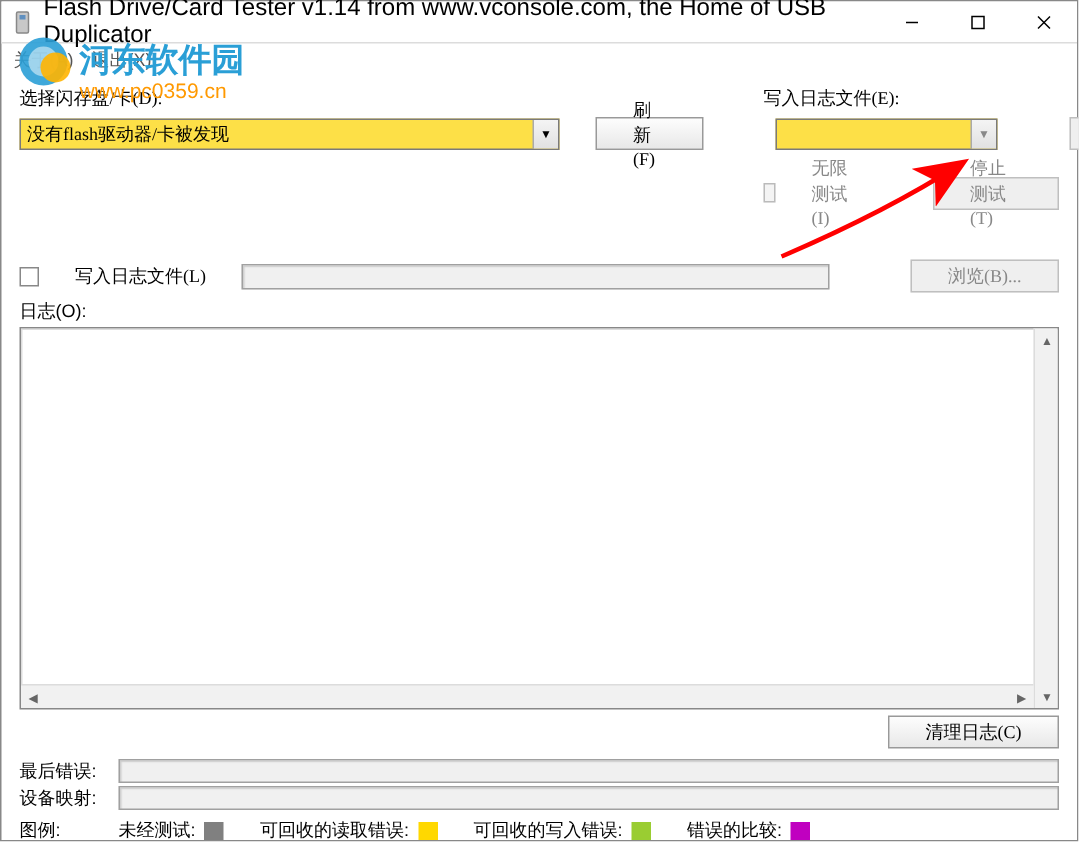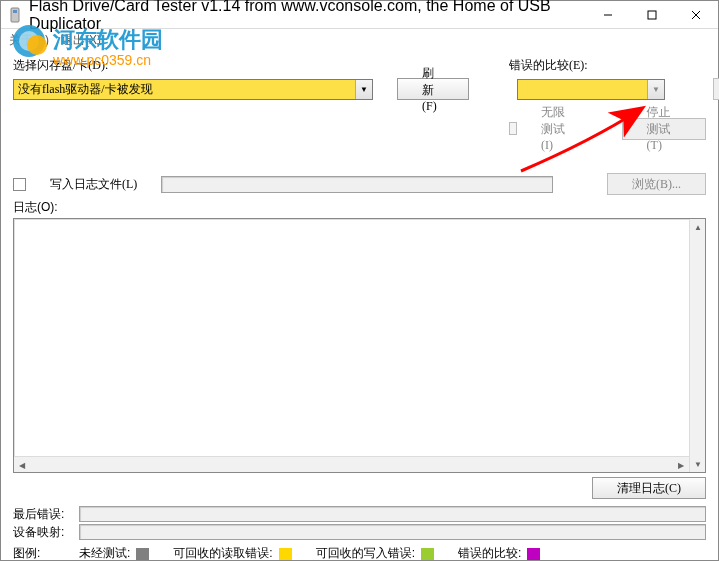--- a/index.html
+++ b/index.html
@@ -224,21 +224,21 @@
     </svg>
   </div>
 
   <div class="client">
 
     <div class="row">
       <div style="flex:0 0 440px;">
         <div class="label">选择闪存盘/卡(D):</div>
       </div>
       <div style="flex:0 0 150px; margin-left:32px;">
-        <div class="label">错误的比较(E):</div>
+        <div class="label">写入日志文件(E):</div>
       </div>
     </div>
 
     <div class="row">
       <div class="combo" style="flex:0 0 360px;">
         <span style="flex:1;">没有flash驱动器/卡被发现</span>
         <div class="combo-arrow">▼</div>
       </div>
       <div class="btn">刷新(F)</div>
 

